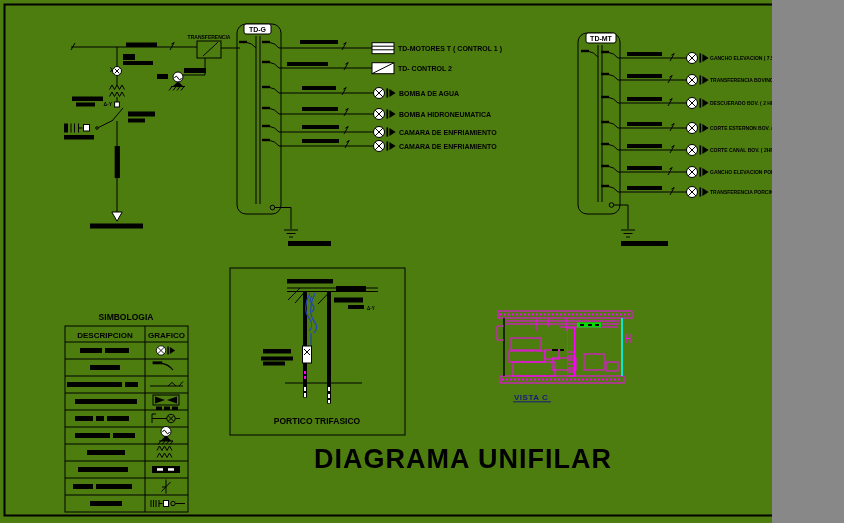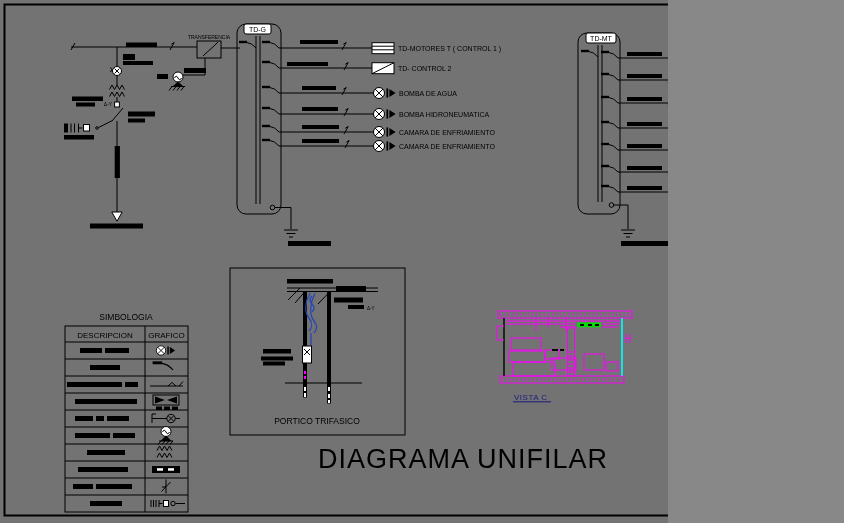--- a/index.html
+++ b/index.html
@@ -1,16 +1,16 @@
 <!DOCTYPE html>
 <html><head>
 <meta charset="utf-8">
 <style>
   html,body{margin:0;padding:0;background:#888;}
-  .sheet{position:relative;width:668px;height:523px;background:#737373;overflow:hidden;}
+  .sheet{position:relative;width:772px;height:523px;background:#4d7c0f;overflow:hidden;font-weight:bold;}
   svg{display:block;}
   .ln{stroke:#000;stroke-width:1;fill:none;}
   .thk{stroke:#000;stroke-width:2.4;fill:none;}
   .bar{fill:#000;stroke:none;}
   .wht{fill:#fff;stroke:#000;stroke-width:1;}
   .txt{font-family:"Liberation Sans","DejaVu Sans",sans-serif;fill:#000;}
   .mg{stroke:#ff00ff;fill:none;stroke-width:1;}
   .mgf{fill:#ff00ff;stroke:none;}
   .bl{stroke:#2244bb;fill:none;stroke-width:1.2;}
 </style>

